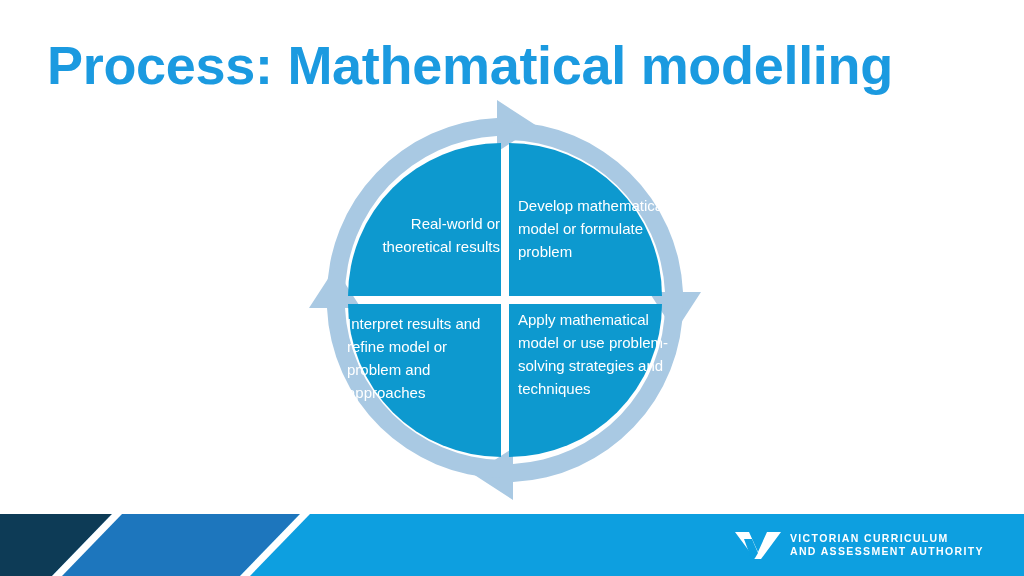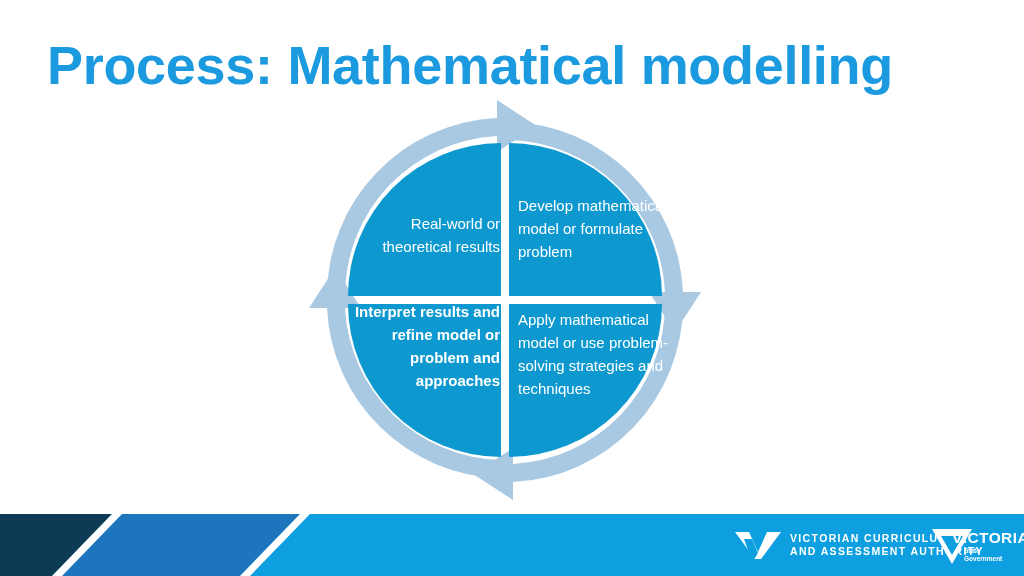--- a/index.html
+++ b/index.html
@@ -60,24 +60,22 @@
     text-align: right;
   }
   #label-top-right {
     left: 213px;
     top: 94px;
     width: 150px;
     text-align: left;
   }
   #label-bottom-left {
     left: 42px;
-    top: 200px;
+    top: 212px;
     width: 153px;
-    text-align: right;
-    font-weight: bold;
   }
   #label-bottom-right {
     left: 213px;
     top: 208px;
     width: 155px;
     text-align: left;
   }
 
   
   #footer-bar {
@@ -223,24 +221,13 @@
     <svg width="46" height="30" viewBox="0 0 46 30">
       <polygon points="0,2 14,2 23,22 32,2 46,2 26,29 20,29" fill="#ffffff"></polygon>
       <polygon points="9,9 17,9 23,23 20,28 16,28" fill="#0d9fe0"></polygon>
     </svg>
     <div id="vcaa-wordmark">
       <div>VICTORIAN CURRICULUM</div>
       <div>AND ASSESSMENT AUTHORITY</div>
     </div>
   </div>
 
-  <div id="vic-logo">
-    <svg width="44" height="40" viewBox="0 0 44 40" style="position:absolute;left:0;top:0;">
-      <polygon points="2,3 42,3 22,38" fill="#ffffff"></polygon>
-      <polygon points="11,10 33,10 22,29" fill="#0d9fe0"></polygon>
-    </svg>
-    <div id="vic-wordmark">VICTORIA</div>
-    <div id="vic-subtitle">
-      <div>State</div>
-      <div>Government</div>
-    </div>
-  </div>
 </div>
 
 </body></html>

